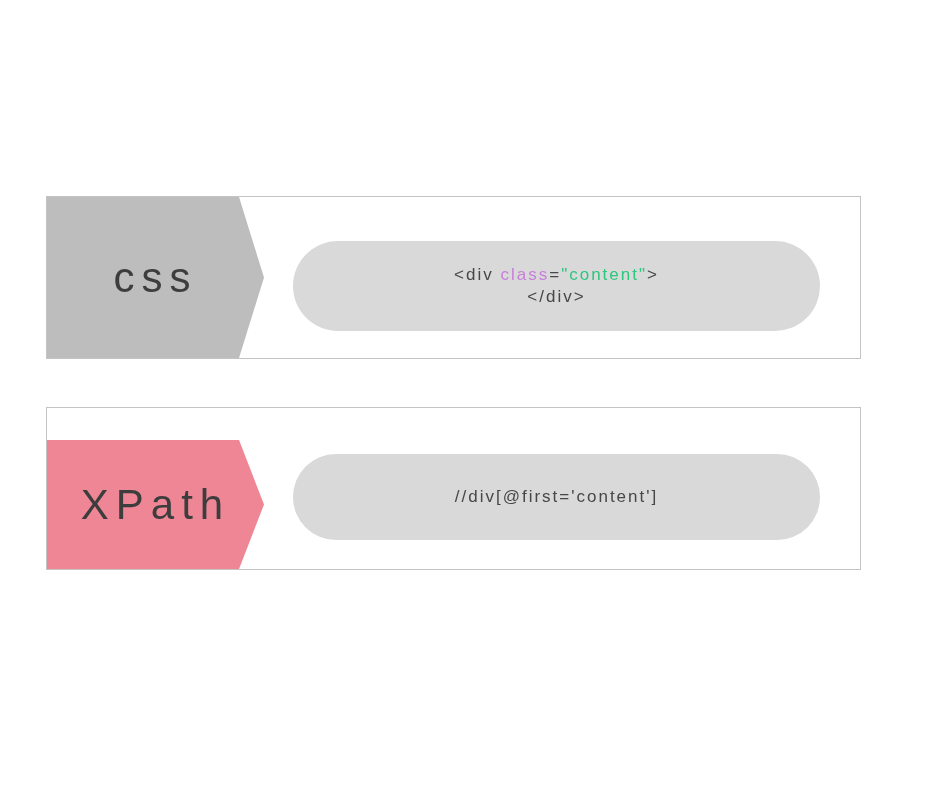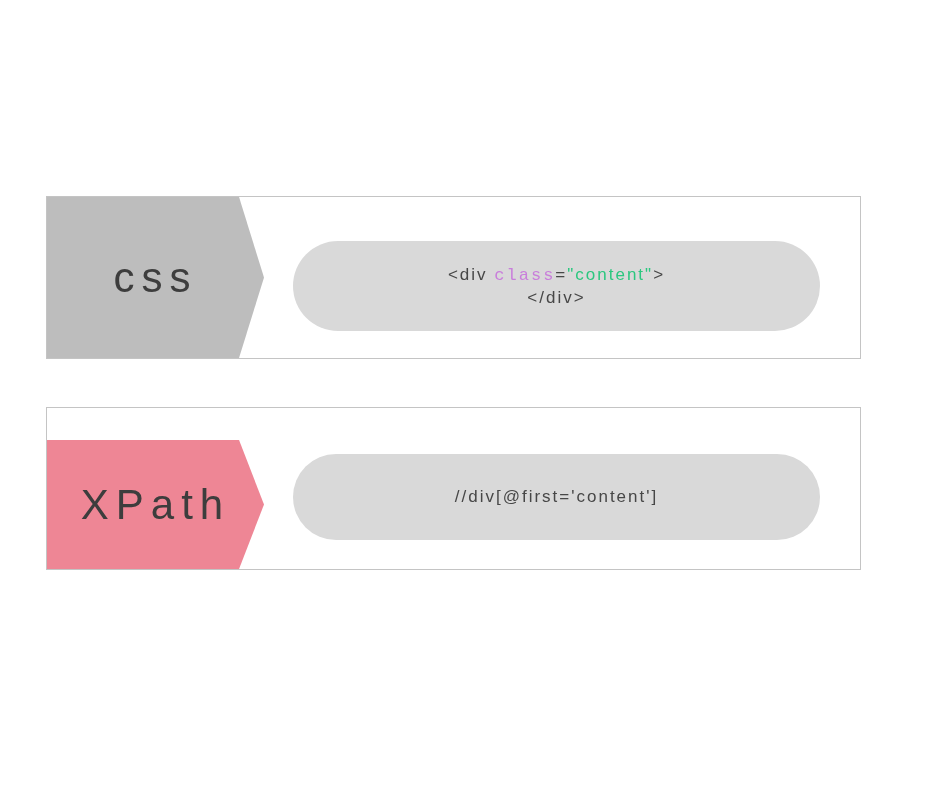--- a/index.html
+++ b/index.html
@@ -64,21 +64,21 @@
   .card-xpath .pill { top: 46px; height: 86px; }
 
   .code-line {
     font-size: 17px;
     line-height: 22px;
     letter-spacing: 2px;
     color: var(--code-text, #474747);
     text-align: center;
     white-space: nowrap;
   }
-  .attr { color: var(--attr-purple, #c97edb); font-family: Liberation Mono, monospace; }
+  .attr { color: var(--attr-purple, #c97edb); }
   .str  { color: var(--string-green, #2bc77f); }
 </style>
 </head>
 <body>
 
 <section class="card card-css">
   <div class="arrow arrow-css">
     <span class="arrow-label">css</span>
   </div>
   <div class="pill">

